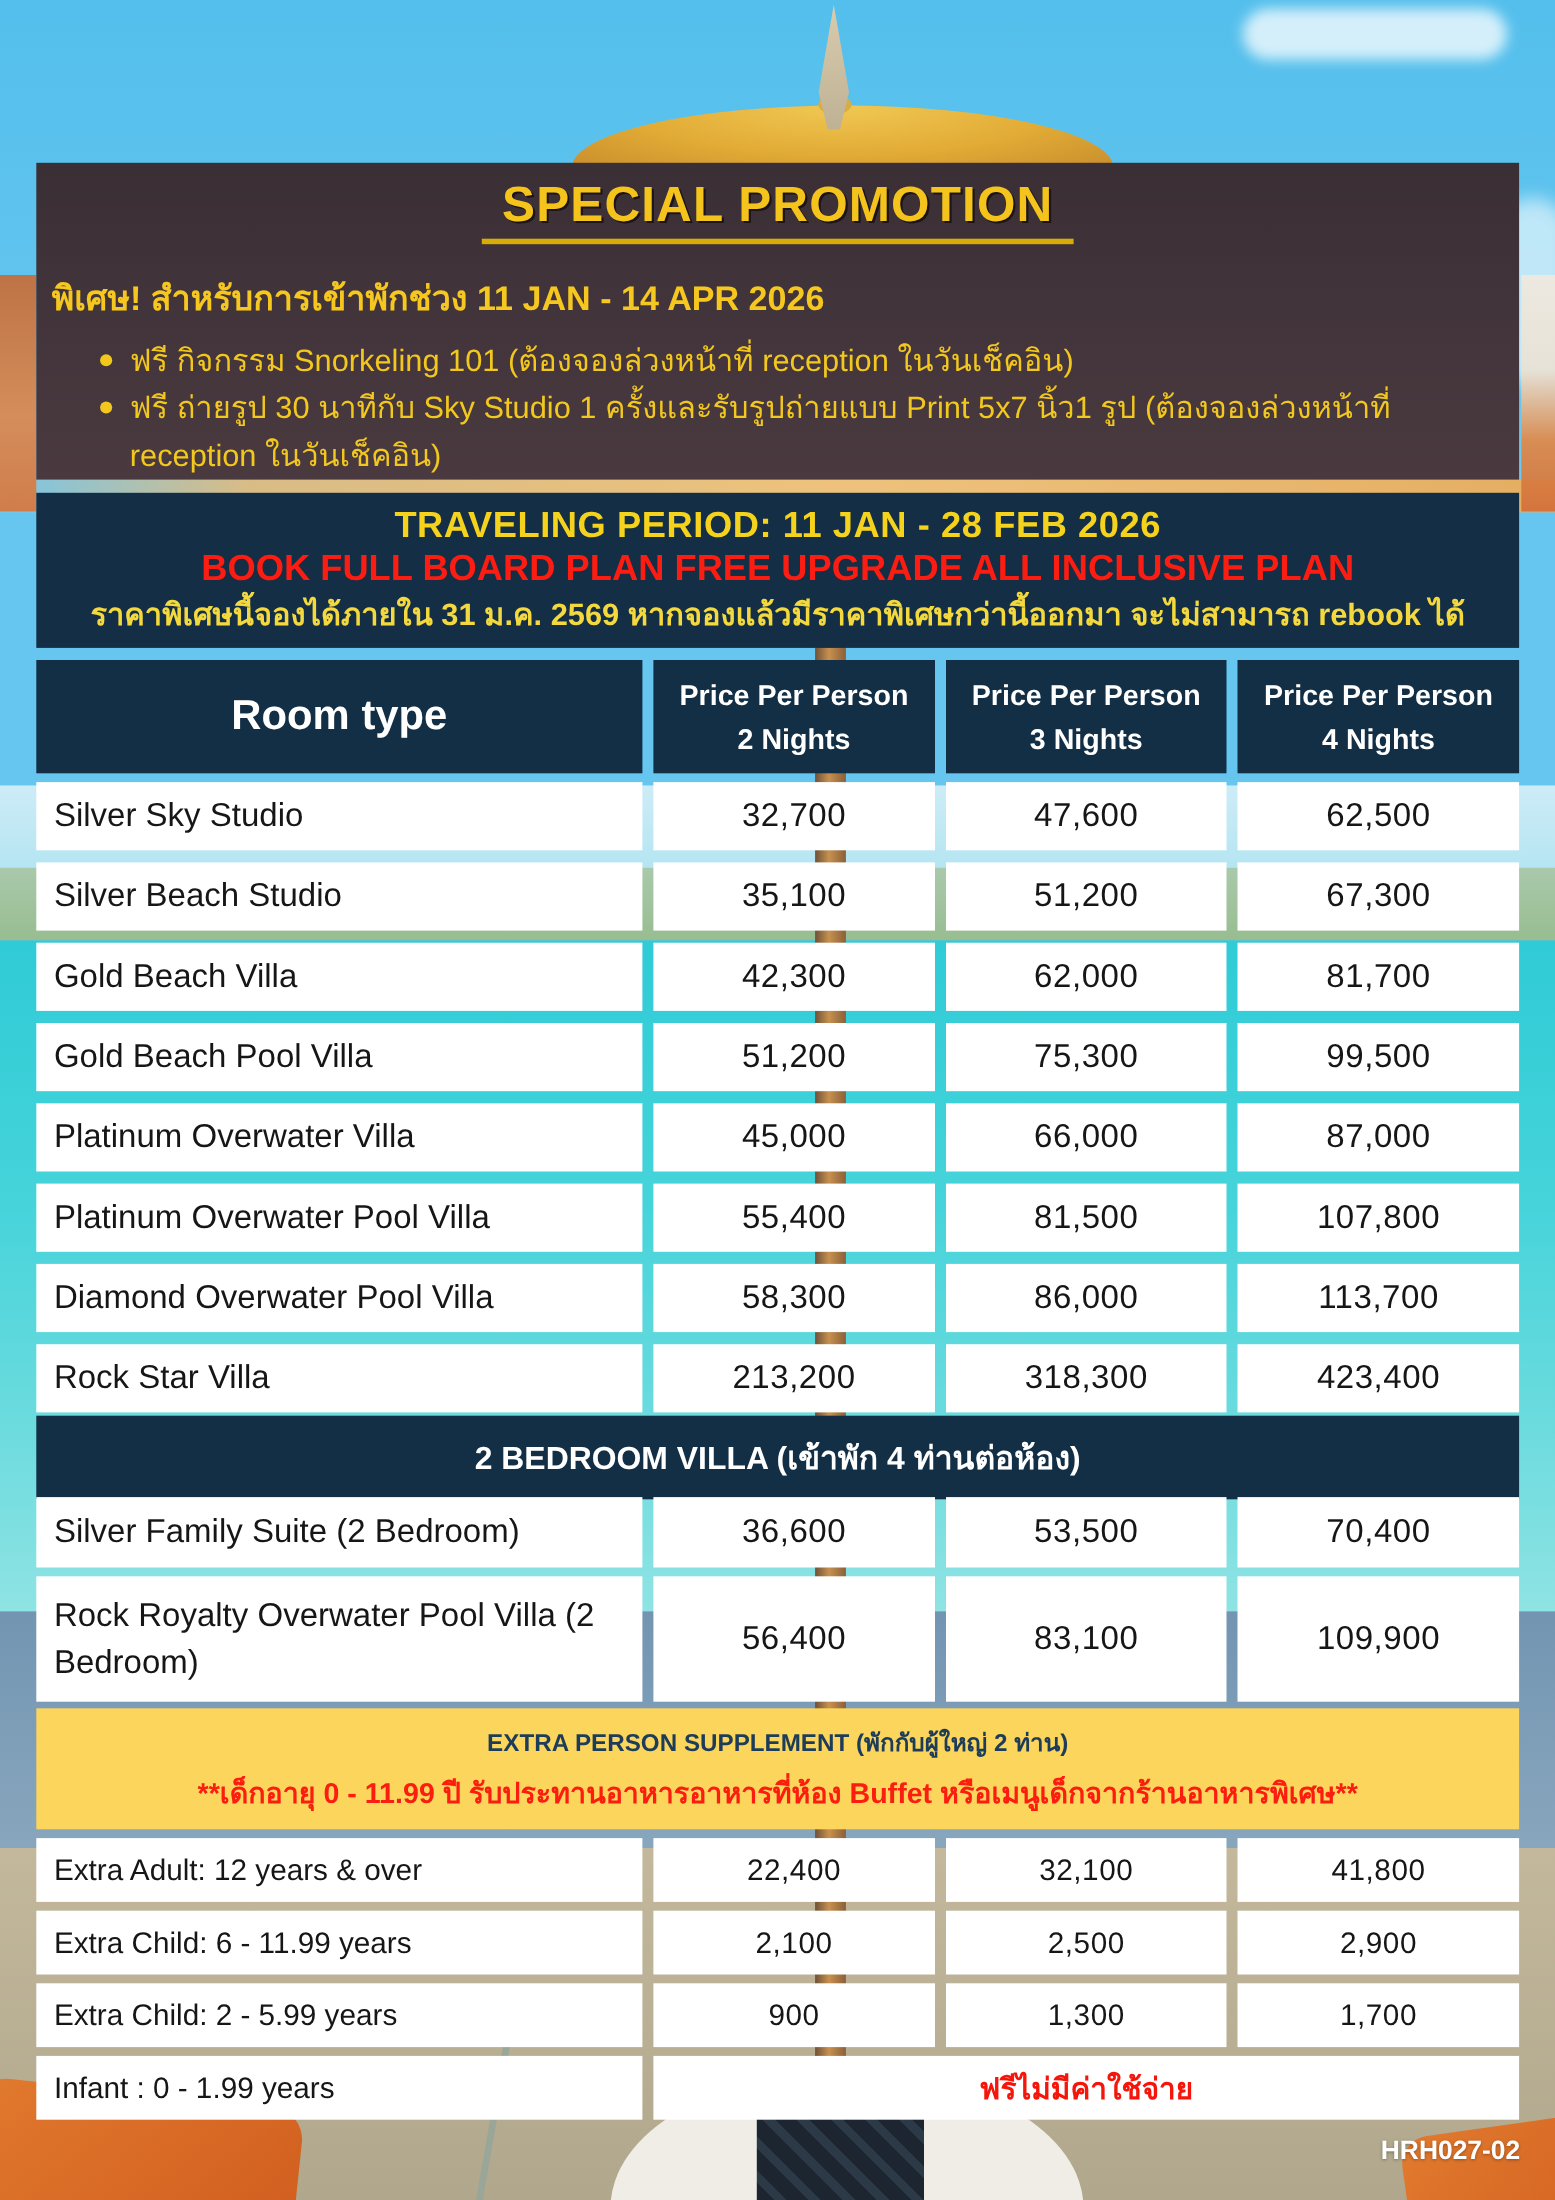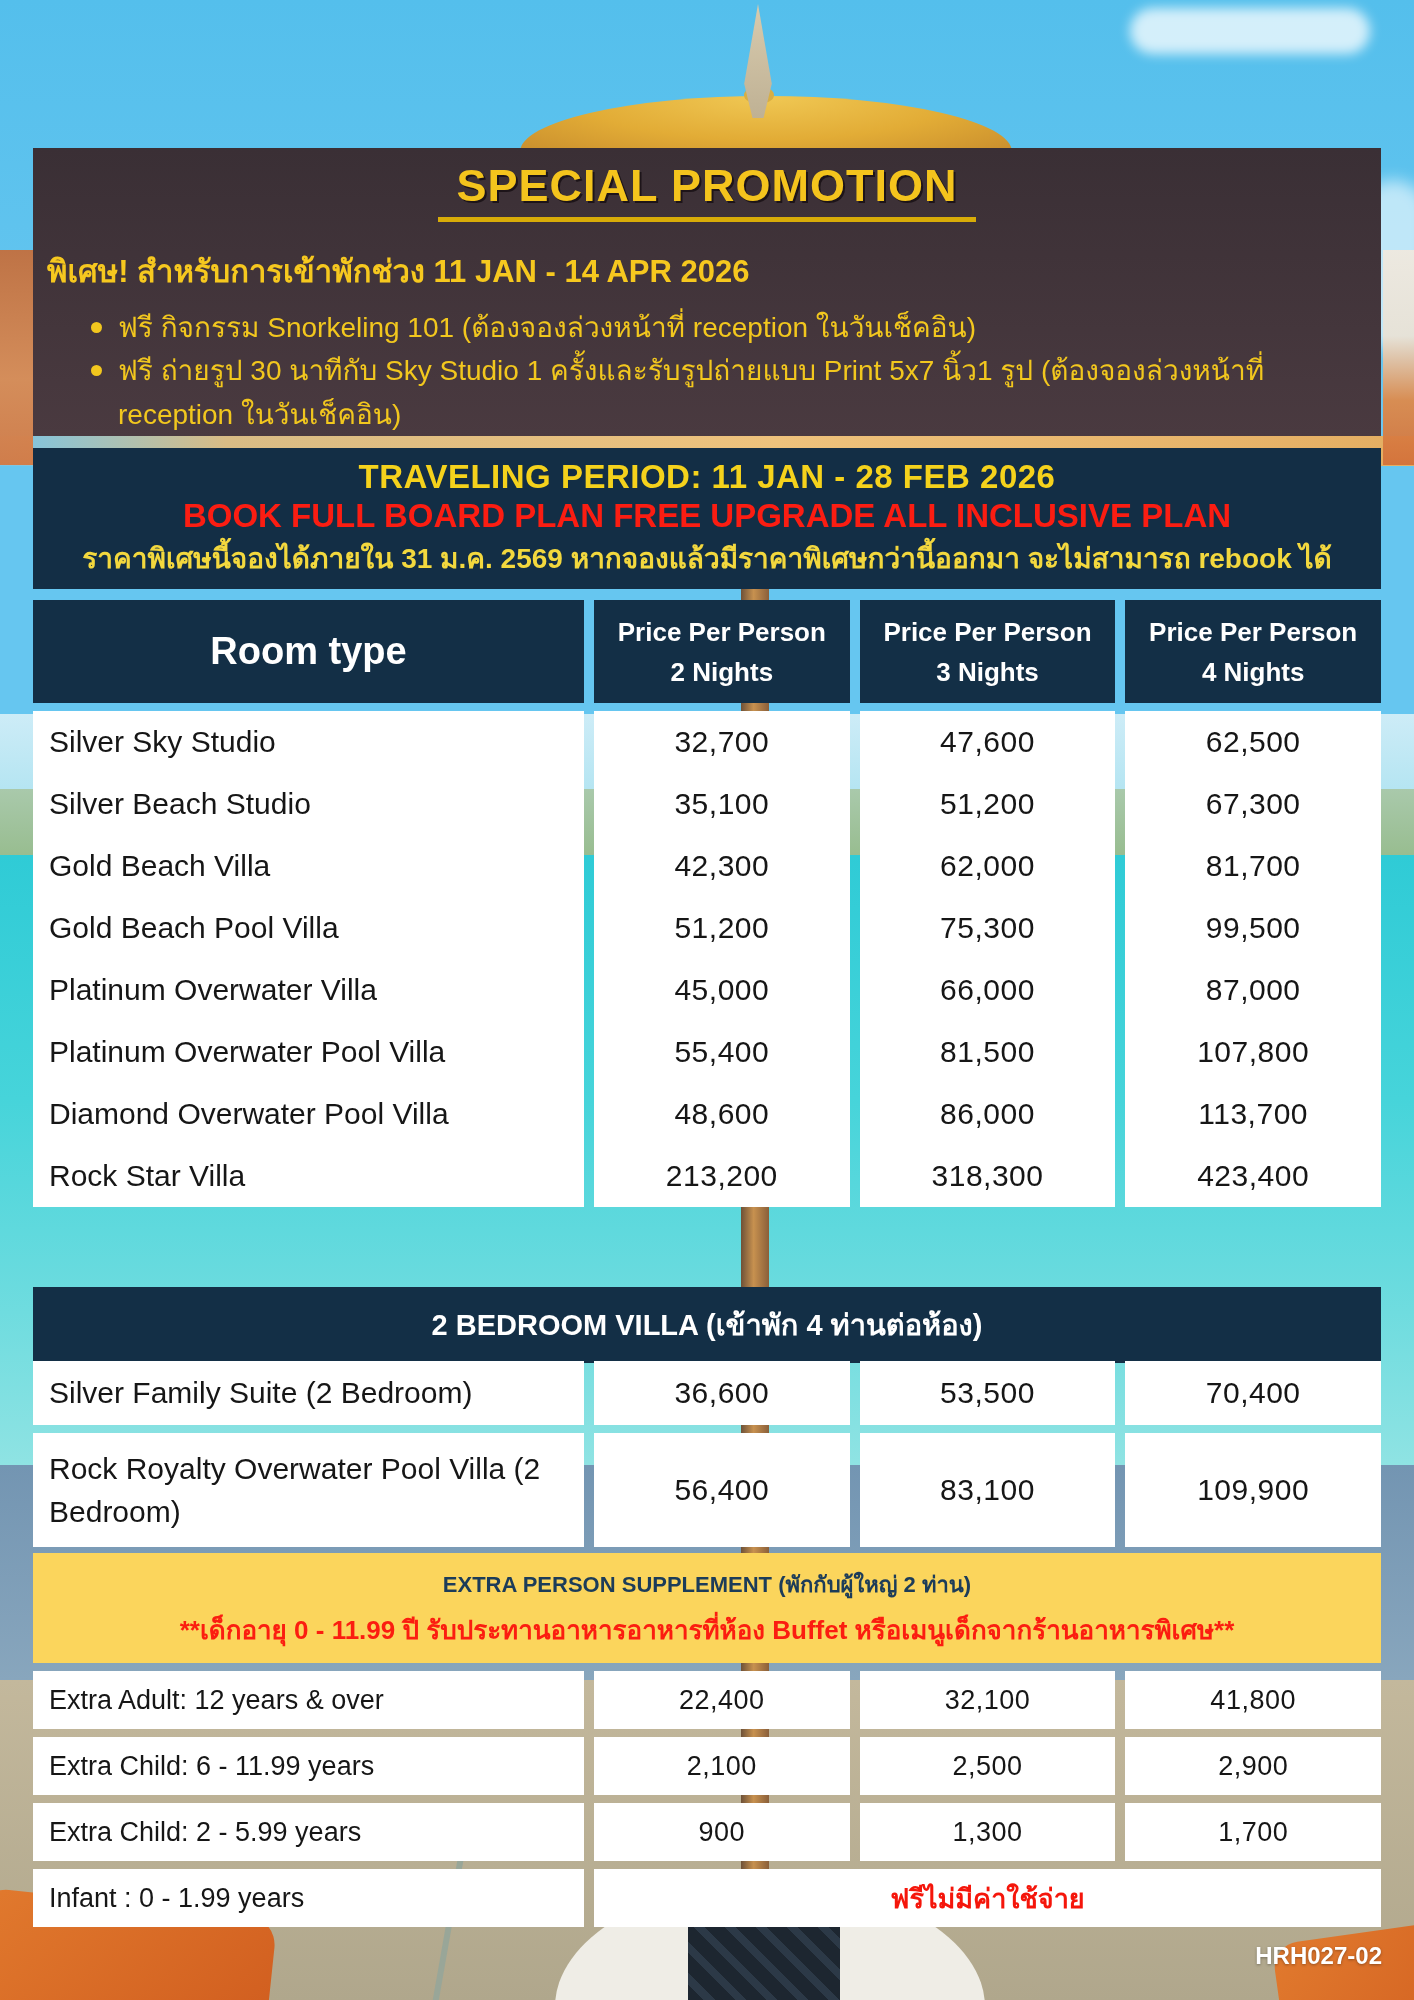--- a/index.html
+++ b/index.html
@@ -52,21 +52,21 @@
                 display:flex;flex-direction:column;justify-content:center;text-align:center;gap:1px;}
   .travel-l1{font-size:33px;font-weight:700;color:#f5d21c;letter-spacing:.5px;}
   .travel-l2{font-size:33px;font-weight:700;color:#fb1d12;}
   .travel-l3{font-size:28px;font-weight:700;color:#f3d83e;}
   
   .grid4{display:grid;grid-template-columns:551px 1fr 1fr 1fr;gap:10px;border-radius:30px;}
   #tableHeader{left:33px;top:600px;width:1348px;height:103px;}
   .hcell{background:#132f46;color:#fff;display:flex;align-items:center;justify-content:center;}
   .hcell-room{font-size:38px;font-weight:700;}
   .hcell-price{flex-direction:column;font-size:26px;font-weight:700;line-height:40px;}
-  #rows1{left:33px;top:711px;width:1348px;display:flex;flex-direction:column;}
+  #rows1{left:33px;top:711px;width:1348px;display:flex;flex-direction:column;gap:11px;}
   .trow{height:62px;}
   .cell{background:#fff;display:flex;align-items:center;font-size:30px;color:#161616;}
   .cell-name{padding-left:16px;}
   .cell-price{justify-content:center;letter-spacing:.5px;}
   #section2{left:33px;top:1287px;width:1348px;height:76px;background:#132f46;color:#fff;
             font-weight:700;font-size:29px;display:flex;align-items:center;justify-content:center;}
   #rowSF{left:33px;top:1361px;width:1348px;height:64px;}
   #rowSF .cell{height:64px;}
   #rowRR{left:33px;top:1433px;width:1348px;height:114px;}
   #rowRR .cell{height:114px;}
@@ -183,21 +183,21 @@
       <div class="cell cell-price">87,000</div>
     </div>
     <div class="grid4 trow">
       <div class="cell cell-name">Platinum Overwater Pool Villa</div>
       <div class="cell cell-price">55,400</div>
       <div class="cell cell-price">81,500</div>
       <div class="cell cell-price">107,800</div>
     </div>
     <div class="grid4 trow">
       <div class="cell cell-name">Diamond Overwater Pool Villa</div>
-      <div class="cell cell-price">48,600</div>
+      <div class="cell cell-price">58,300</div>
       <div class="cell cell-price">86,000</div>
       <div class="cell cell-price">113,700</div>
     </div>
     <div class="grid4 trow">
       <div class="cell cell-name">Rock Star Villa</div>
       <div class="cell cell-price">213,200</div>
       <div class="cell cell-price">318,300</div>
       <div class="cell cell-price">423,400</div>
     </div>
   </div>

